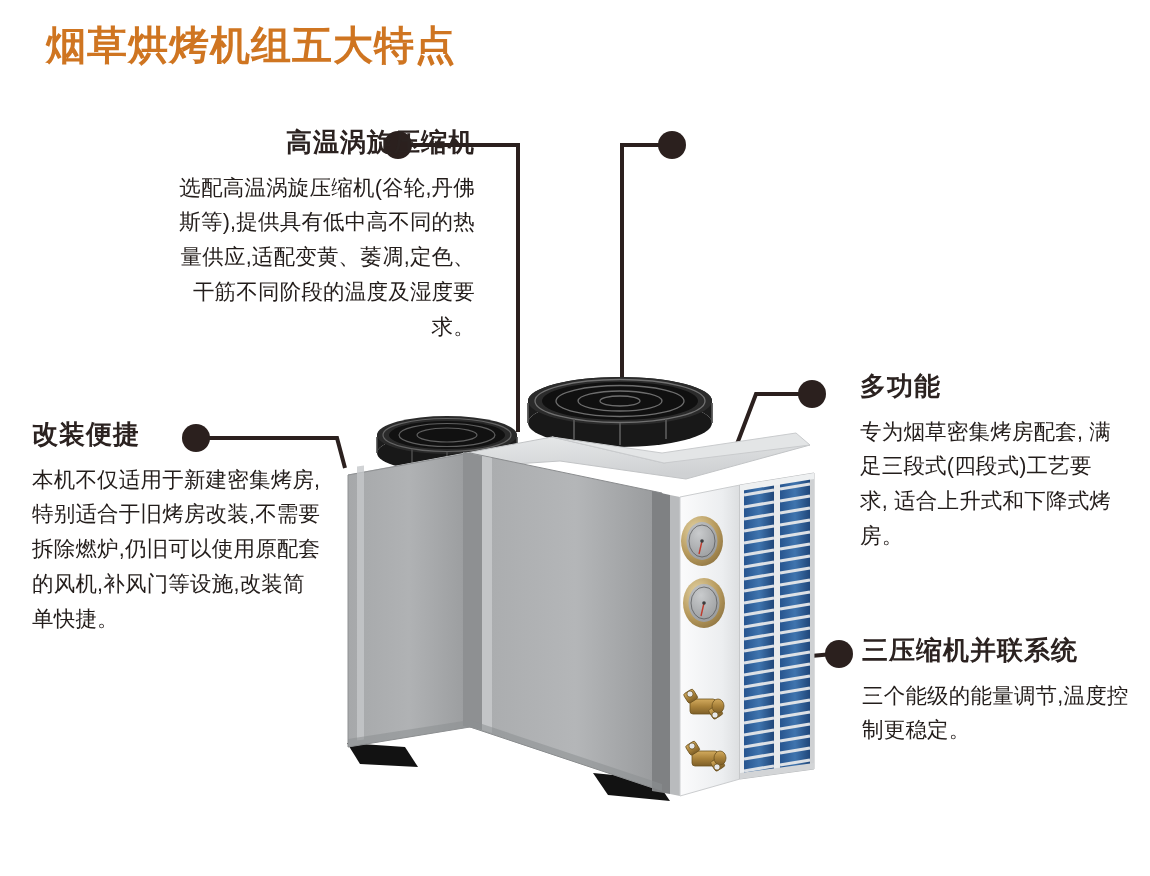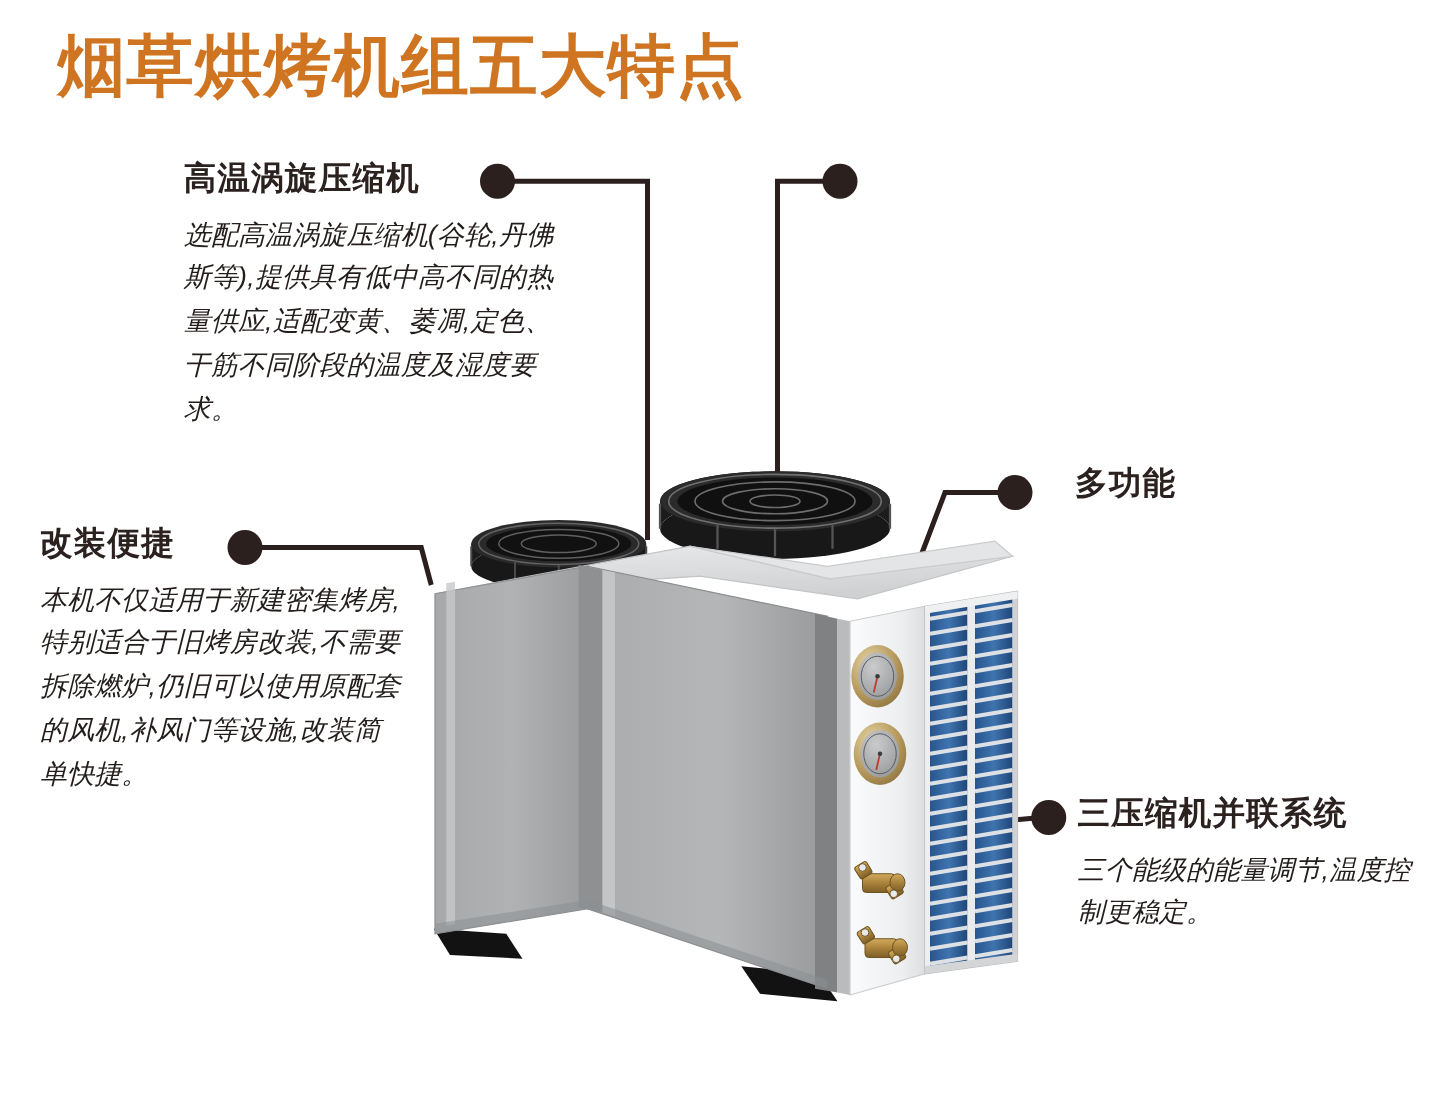--- a/index.html
+++ b/index.html
@@ -17,21 +17,21 @@
     height: 876px;
     background: #ffffff;
     overflow: hidden;
   }
 
   
   #page-title {
     position: absolute;
     left: 46px;
     top: 22px;
-    font-size: 54px;
+    font-size: 40px;
     font-weight: bold;
     letter-spacing: 1px;
     color: #cf7521;
     line-height: 1.15;
     white-space: nowrap;
   }
 
   
   .feature {
     position: absolute;
@@ -44,21 +44,20 @@
     line-height: 1.1;
     white-space: nowrap;
     margin: 0 0 14px 0;
   }
   .feature-body {
     font-size: 21.5px;
     color: #231d1b;
     line-height: 1.62;
     letter-spacing: 0.2px;
     margin: 0;
-    font-style: italic;
   }
   .feature.align-right .feature-heading,
   .feature.align-right .feature-body {
     text-align: left;
   }
 
   
   #leaders {
     position: absolute;
     left: 0;
@@ -313,28 +312,29 @@
         <polygon points="410,110 414,110 414,402 410,404" fill="#eceef0"></polygon>
         <polygon points="480,102 484,98 484,394 480,392" fill="#cfd1d3"></polygon>
         <polygon points="410,110 484,98 484,104 410,116" fill="#eef0f1"></polygon>
         <polygon points="410,398 484,388 484,394 410,404" fill="#d3d5d7"></polygon>
       </g>
 
       <polygon points="18,364 140,345 332,409 332,416 140,352 18,372" fill="#8d8f91" opacity="0.55"></polygon>
     </svg>
   </div>
 
-  <div class="feature" style="left:147px; top:128px; width:316px;">
+  <div class="feature" style="left:159px; top:128px; width:316px;text-align:right;">
     <div class="feature-heading">高温涡旋压缩机</div>
     <div class="feature-body">选配高温涡旋压缩机(谷轮,丹佛斯等),提供具有低中高不同的热量供应,适配变黄、萎凋,定色、干筋不同阶段的温度及湿度要求。</div>
   </div>
 
 
   <div class="feature align-right" style="left:860px; top:372px; width:252px;">
     <div class="feature-heading">多功能</div>
+    <div class="feature-body">专为烟草密集烤房配套, 满足三段式(四段式)工艺要求, 适合上升式和下降式烤房。</div>
   </div>
 
   <div class="feature" style="left:32px; top:420px; width:292px;">
     <div class="feature-heading">改装便捷</div>
     <div class="feature-body">本机不仅适用于新建密集烤房,特别适合于旧烤房改装,不需要拆除燃炉,仍旧可以使用原配套的风机,补风门等设施,改装简单快捷。</div>
   </div>
 
   <div class="feature align-right" style="left:862px; top:636px; width:276px;">
     <div class="feature-heading">三压缩机并联系统</div>
     <div class="feature-body">三个能级的能量调节,温度控制更稳定。</div>

